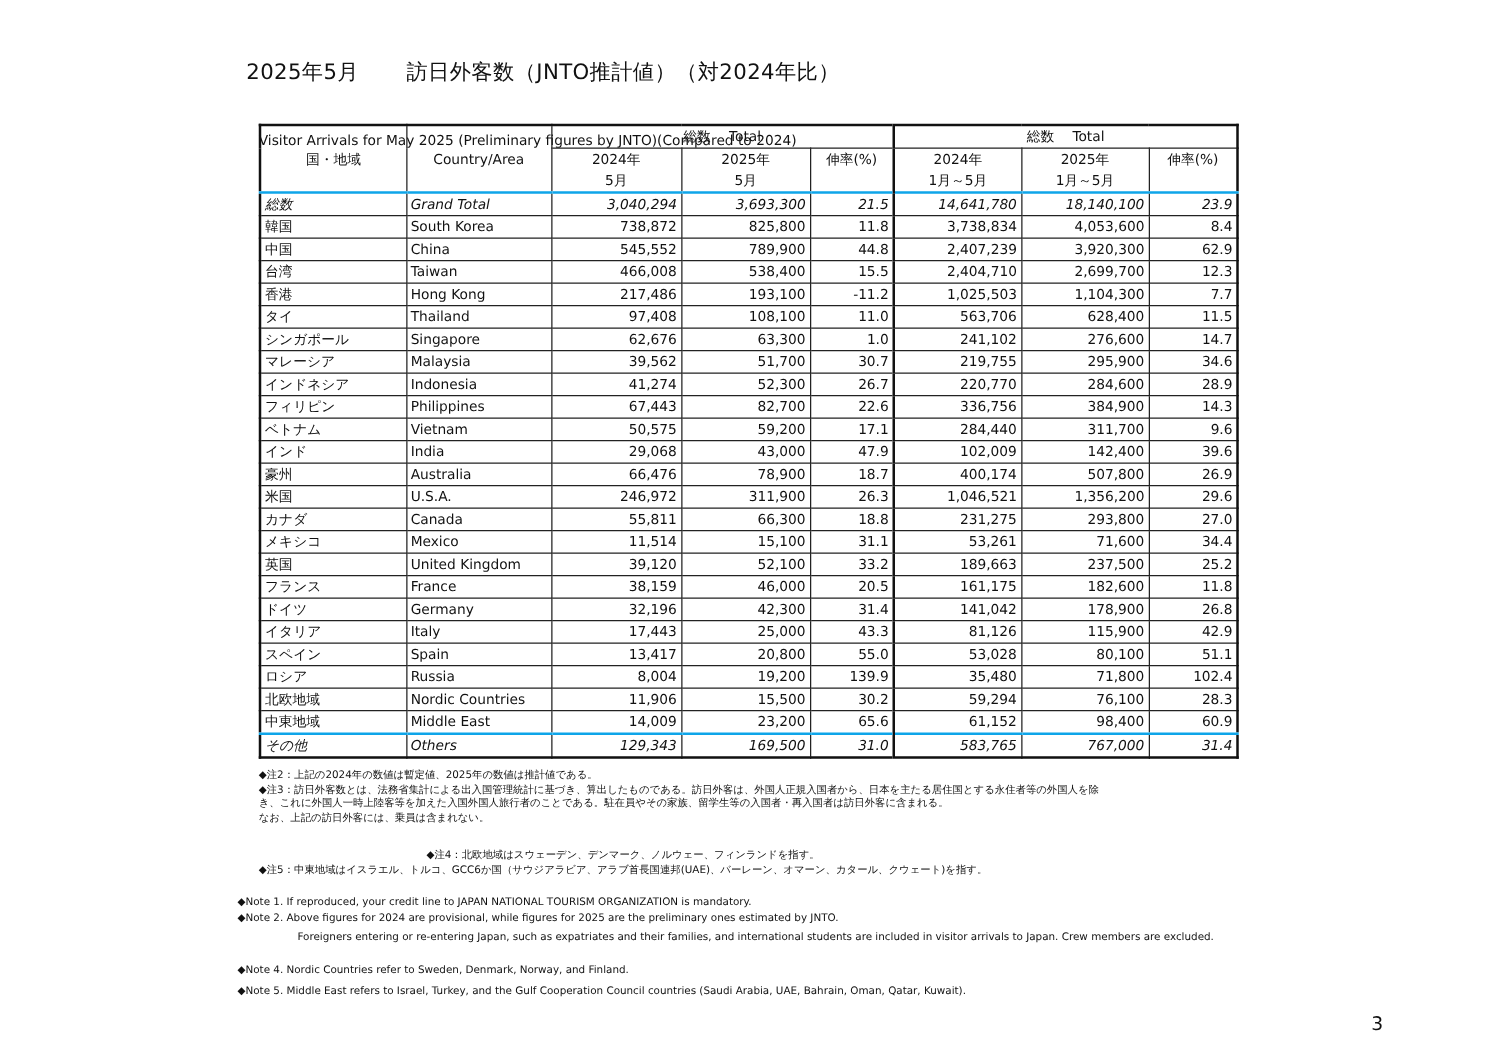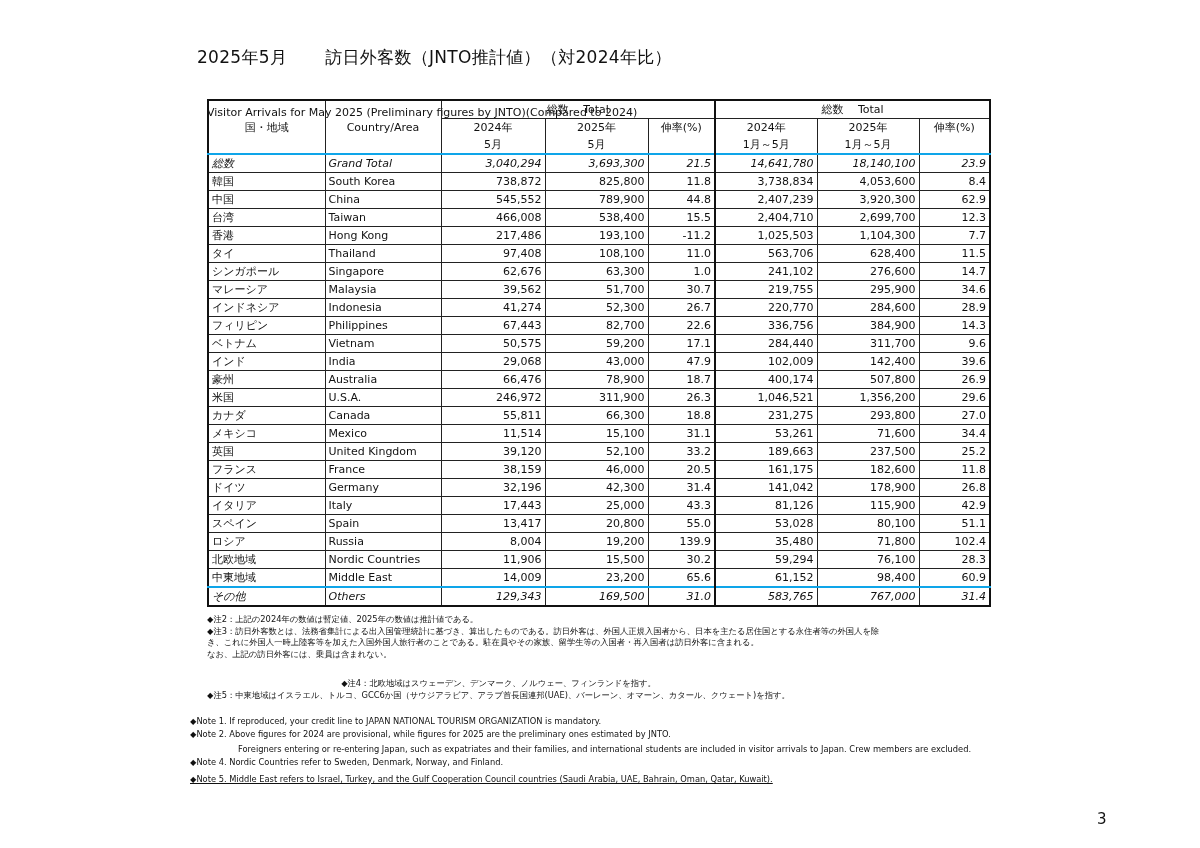--- a/index.html
+++ b/index.html
@@ -13,22 +13,22 @@
   table.data td, table.data th { border: 1px solid #222; padding: 0 3px; height: 17px; line-height: 17px;
                white-space: nowrap; overflow: hidden; font-weight: normal; }
   table.data th { text-align: center; vertical-align: middle; }
   table.data td.num { text-align: right; }
   table.data .thick-left { border-left: 2px solid #111; }
   table.data .thick-top td { border-top: 2px solid #0ea5e9; font-style: italic; }
   table.data .hdr-sub { line-height: 16px; }
   .notes-jp { position: absolute; left: 207px; top: 614px; font-size: 8.3px; line-height: 11.5px; white-space: nowrap; }
   .notes-jp2 { position: absolute; left: 207px; top: 678px; font-size: 8.3px; line-height: 11.5px; white-space: nowrap; text-align: center; }
   .notes-en { position: absolute; left: 190px; top: 715px; font-size: 8.3px; line-height: 12.5px; white-space: nowrap; }
-  .notes-en .indent { padding-left: 48px; margin-top: 3px; margin-bottom: 0; }
-  .notes-en .sp { margin-top: 5px; text-decoration: underline; }
+  .notes-en .indent { padding-left: 48px; margin-top: 3px; margin-bottom: 13px; }
+  .notes-en .sp { margin-top: 5px; }
   .pagenum { position: absolute; left: 1097px; top: 810px; font-size: 15px; }
 </style>
 </head>
 <body>
 
 <div class="title">
   <span>2025年5月</span><span class="gap"></span><span>訪日外客数（JNTO推計値）（対2024年比）</span>
 </div>
 <div class="subtitle">Visitor Arrivals for May 2025 (Preliminary figures by JNTO)(Compared to 2024)</div>
 

